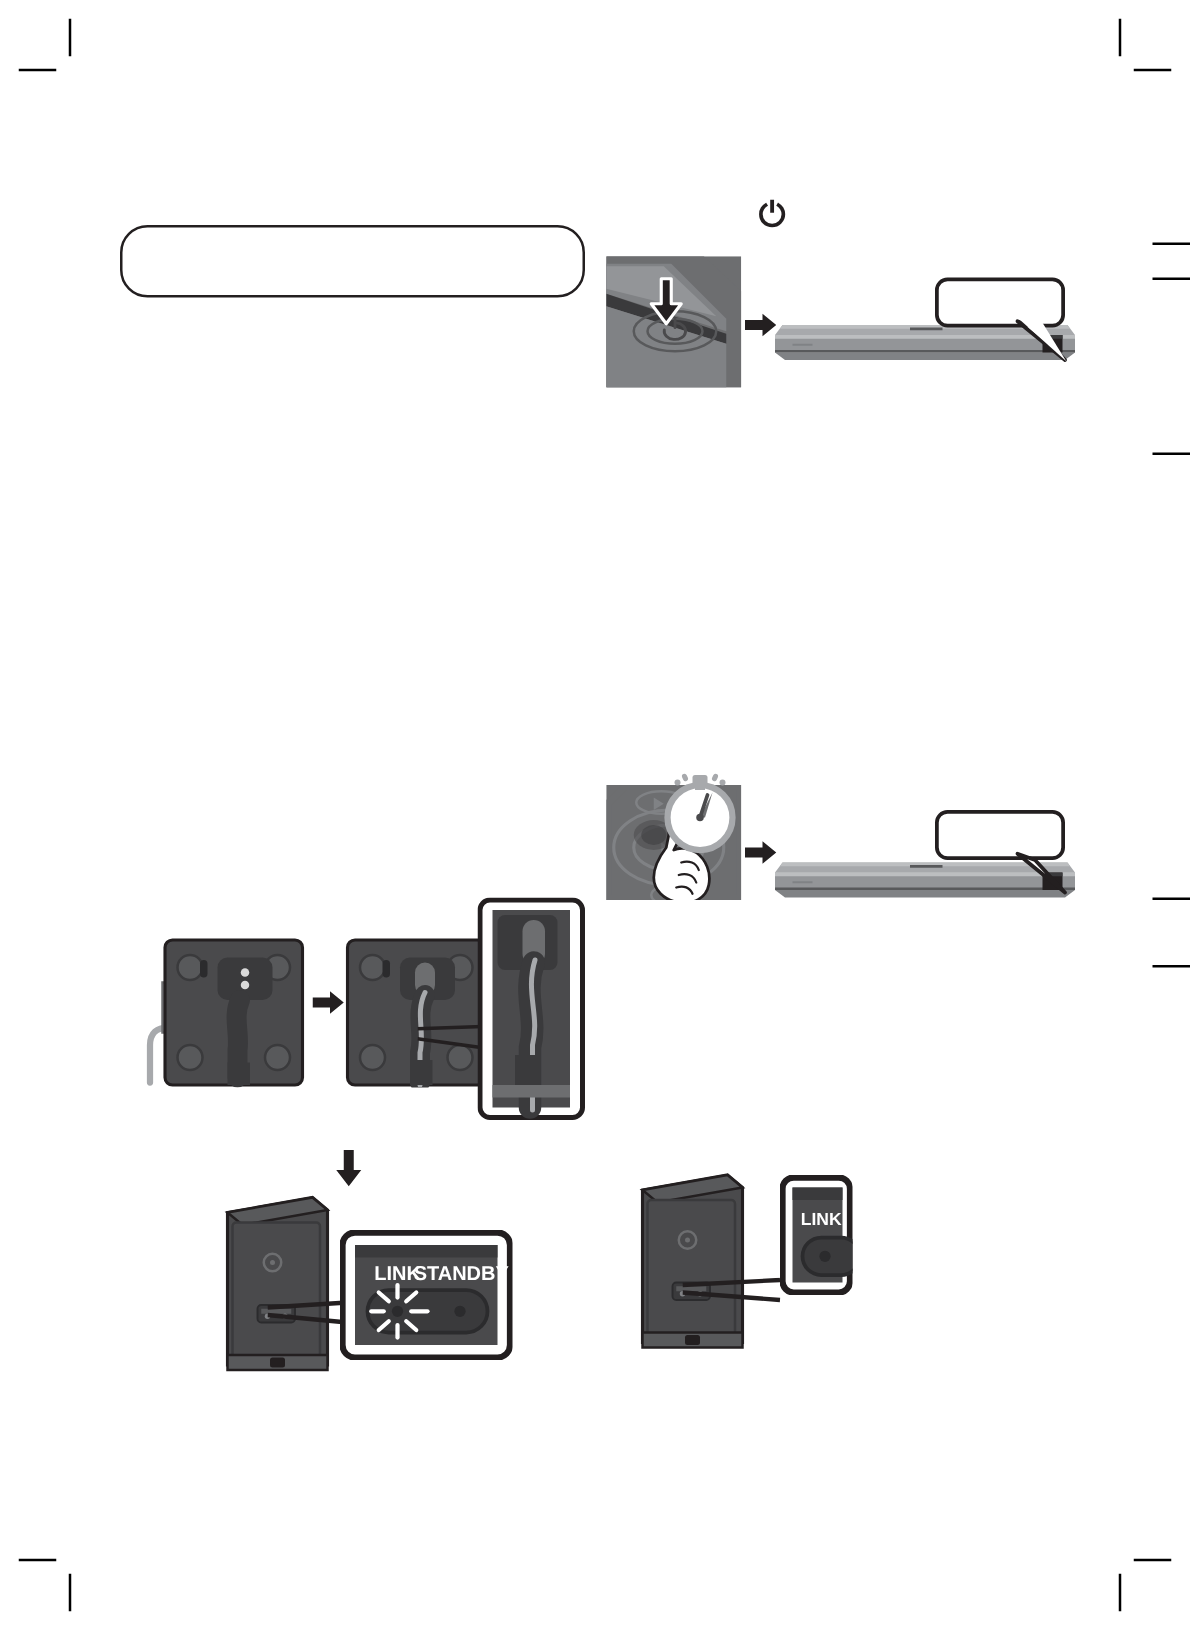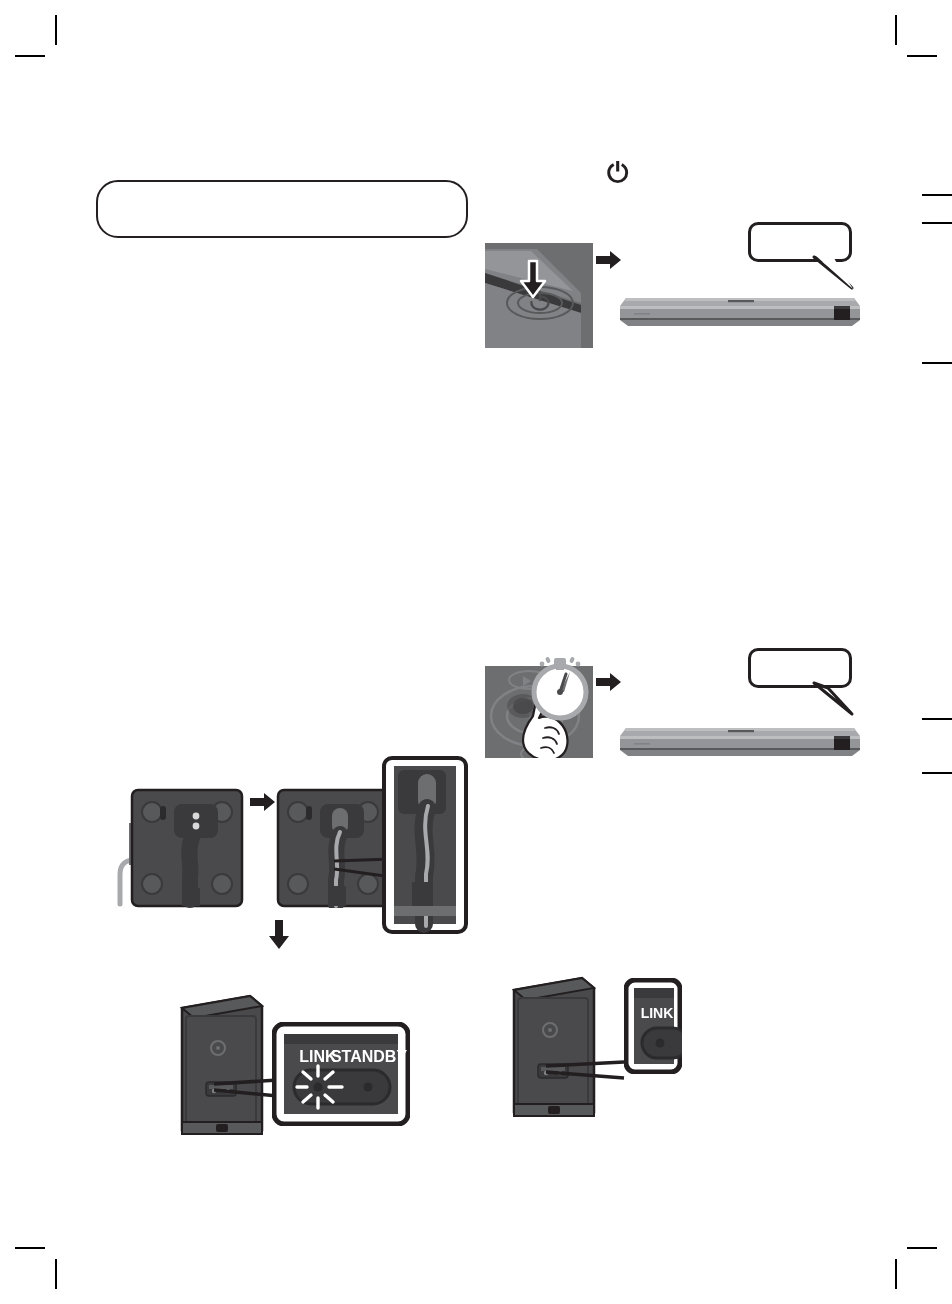--- a/index.html
+++ b/index.html
@@ -35,21 +35,21 @@
   .arrow-right{position:absolute;}
   .arrow-down{position:absolute;}
 
   
   .power-glyph{
     position:absolute;font-size:27px;line-height:1;color:#231f20;
     font-family:"DejaVu Sans", sans-serif;font-weight:bold;
   }
 
   
-  .ill{position:absolute;margin-top:38px;}
+  .ill{position:absolute;}
   .ill svg{display:block;}
 
   
   .inset-label{
     font-family:"Liberation Sans", sans-serif;font-weight:bold;
     fill:#ffffff;
   }
 </style>
 </head>
 <body>

